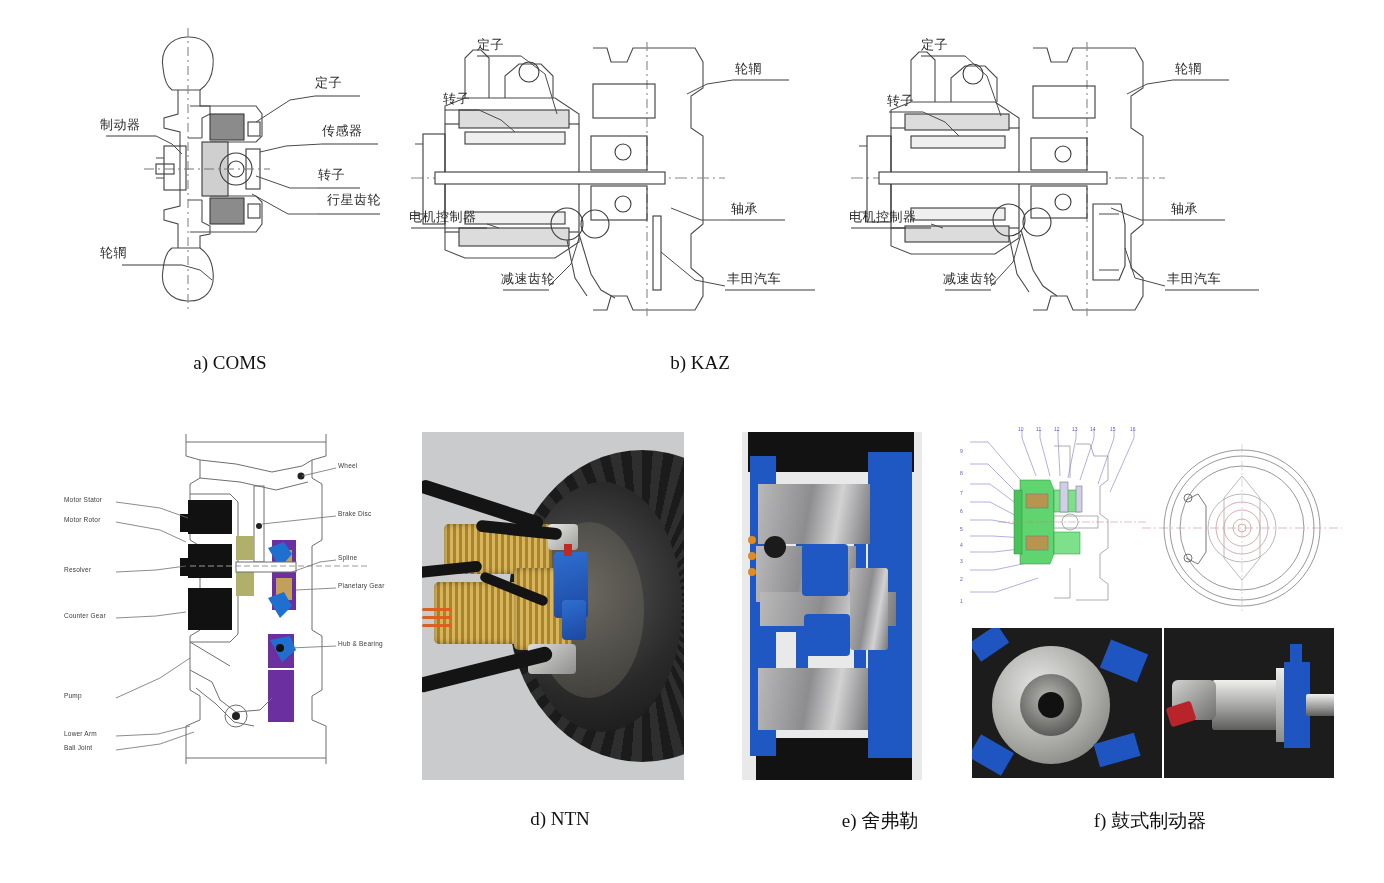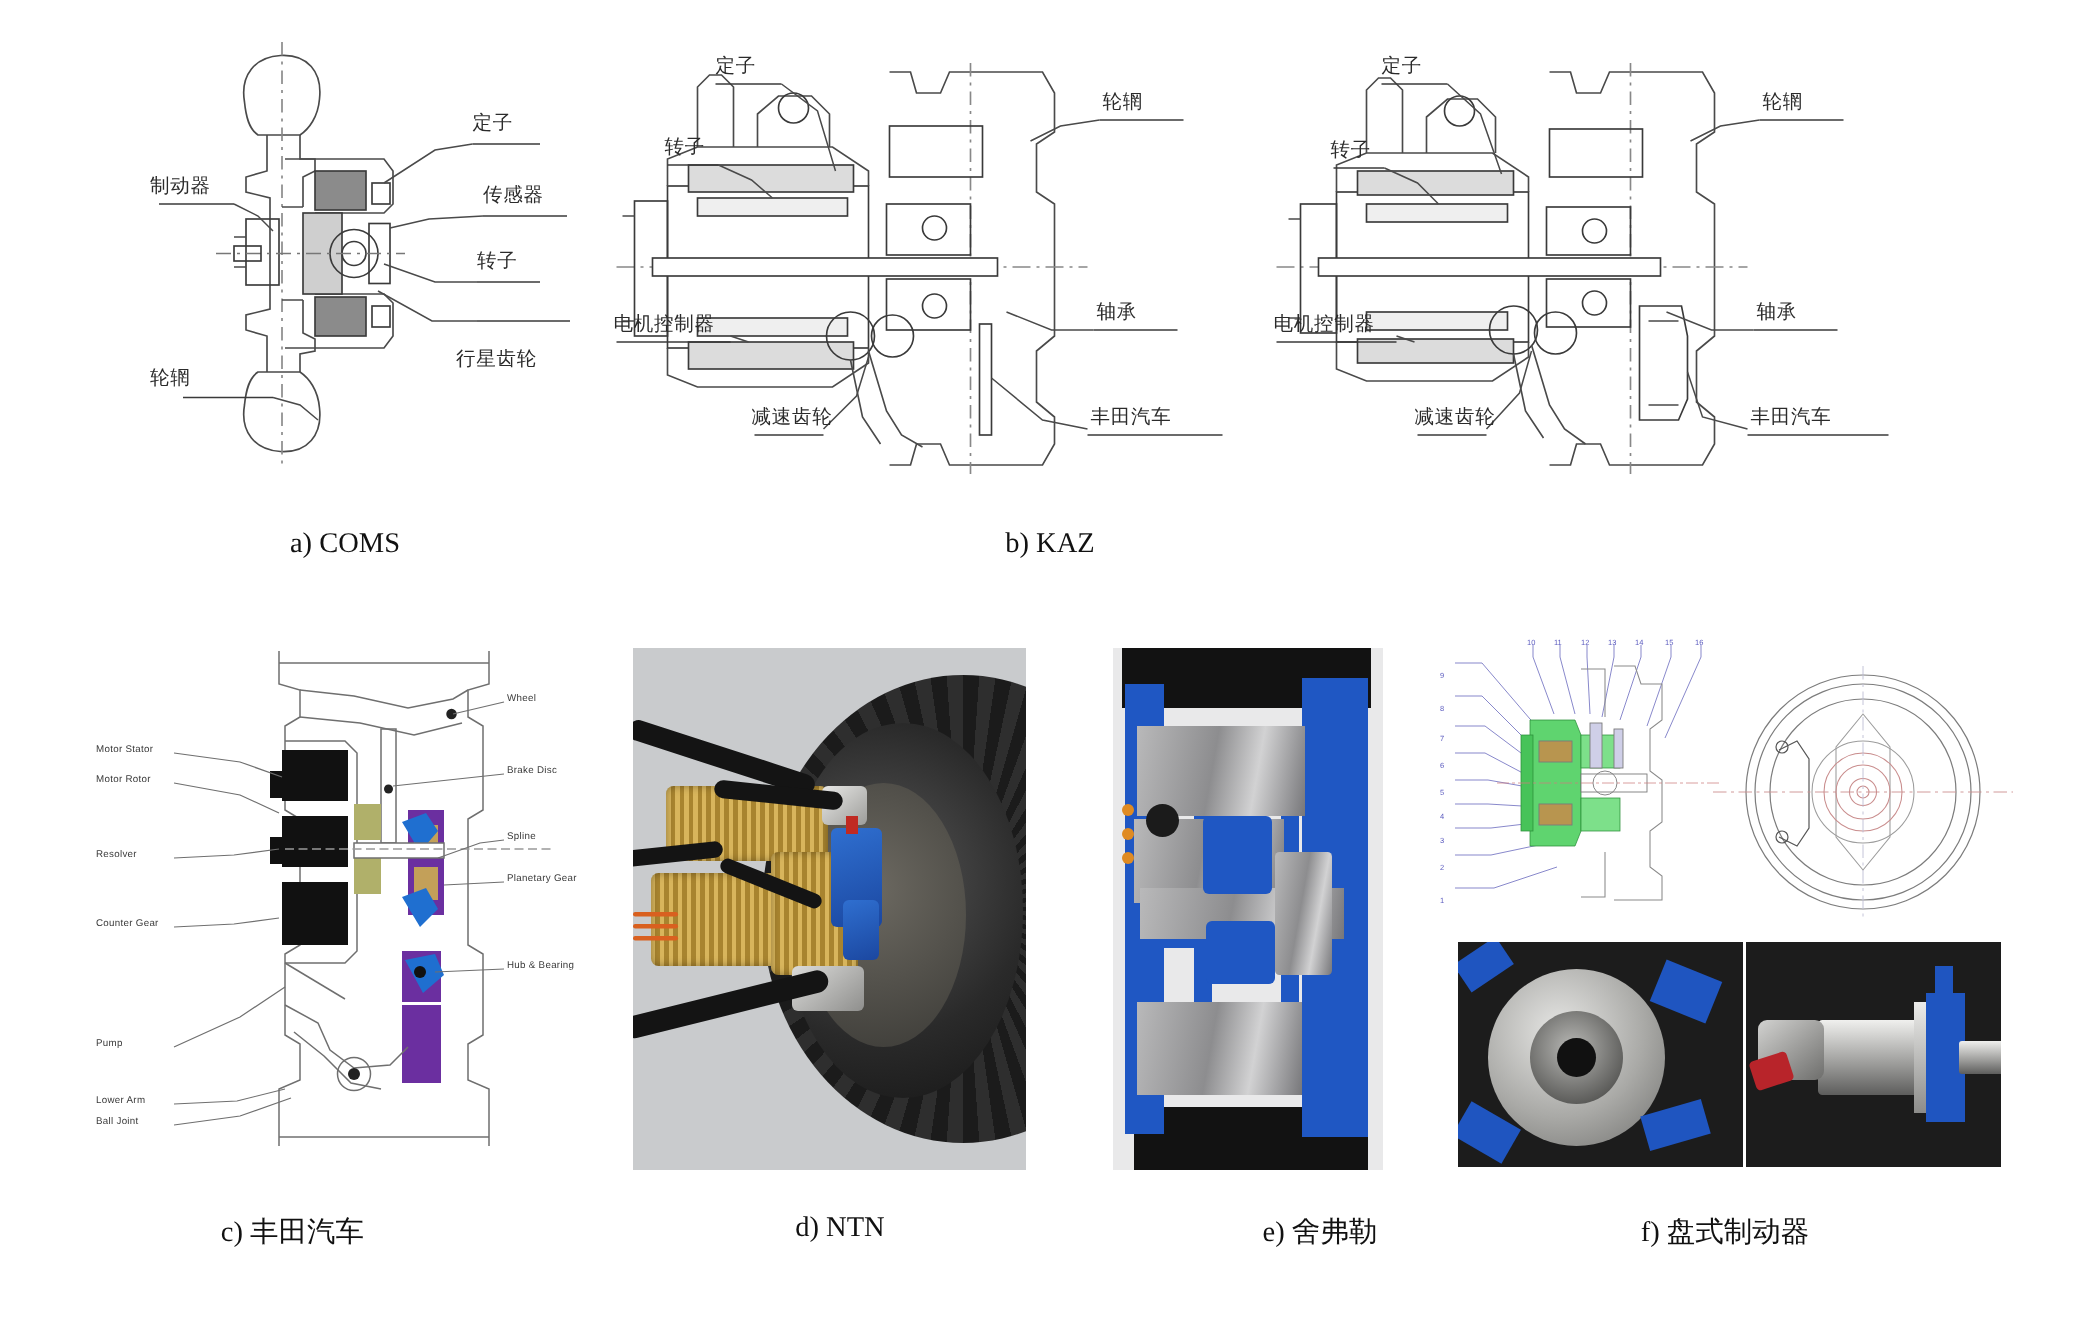--- a/index.html
+++ b/index.html
@@ -136,21 +136,21 @@
         <line x1="258" y1="170" x2="300" y2="170"></line>
         <line x1="258" y1="196" x2="320" y2="196"></line>
         <line x1="62" y1="247" x2="122" y2="247"></line>
       </g>
     </svg>
 
     <span class="cjk-label" style="left:40px;top:100px;">制动器</span>
     <span class="cjk-label" style="left:255px;top:58px;">定子</span>
     <span class="cjk-label" style="left:262px;top:106px;">传感器</span>
     <span class="cjk-label" style="left:258px;top:150px;">转子</span>
-    <span class="cjk-label" style="left:244px;top:175px;margin-top:40px;">行星齿轮</span>
+    <span class="cjk-label" style="left:267px;top:175px;">行星齿轮</span>
     <span class="cjk-label" style="left:40px;top:228px;">轮辋</span>
   </div>
 
   <div class="caption" style="left:150px;top:352px;width:160px;">a) COMS</div>
 
   <div class="panel" id="panel-b" style="left:395px;top:28px;width:450px;height:292px;">
 
     <svg class="lineart" width="450" height="292" viewBox="0 0 450 292">
       <g fill="none" stroke="#4a4a4a" stroke-width="1.1">
 
@@ -368,21 +368,20 @@
     <span class="en-label" style="left:24px;top:310px;">Lower Arm</span>
     <span class="en-label" style="left:24px;top:324px;">Ball Joint</span>
 
     <span class="en-label" style="left:298px;top:42px;">Wheel</span>
     <span class="en-label" style="left:298px;top:90px;">Brake Disc</span>
     <span class="en-label" style="left:298px;top:134px;">Spline</span>
     <span class="en-label" style="left:298px;top:162px;">Planetary Gear</span>
     <span class="en-label" style="left:298px;top:220px;">Hub &amp; Bearing</span>
   </div>
 
-  <div class="caption" style="left:95px;top:808px;width:200px;">c) 丰田汽车</div>
 
   <div class="photo" id="ntn-photo" style="left:422px;top:432px;width:262px;height:348px;">
 
     <div class="tire" style="left:86px;top:18px;width:268px;height:312px;"></div>
     <div class="tire-inner" style="left:100px;top:50px;width:160px;height:250px;"></div>
     <div class="tire-rim" style="left:112px;top:90px;width:110px;height:176px;"></div>
 
     <div class="brass-body" style="left:22px;top:92px;width:108px;height:50px;"></div>
     <div class="brass-body" style="left:12px;top:150px;width:126px;height:62px;"></div>
     <div class="brass-body" style="left:92px;top:136px;width:58px;height:82px;"></div>
@@ -542,15 +541,15 @@
       <div class="tj-shaft" style="left:48px;top:52px;width:76px;height:50px;border-radius:3px;"></div>
       <div style="position:absolute;left:112px;top:40px;width:16px;height:74px;background:linear-gradient(180deg,#ececea,#8c8c8a);"></div>
       <div class="tj-blue" style="left:120px;top:34px;width:26px;height:86px;"></div>
       <div class="tj-blue" style="left:126px;top:16px;width:12px;height:24px;"></div>
       <div class="tj-shaft" style="left:142px;top:66px;width:34px;height:22px;border-radius:2px;"></div>
       <div style="position:absolute;left:8px;top:52px;width:44px;height:40px;background:linear-gradient(140deg,#d2d2d0,#6e6e6c);border-radius:6px;"></div>
       <div class="tj-red" style="left:4px;top:76px;width:26px;height:20px;transform:rotate(-18deg);border-radius:3px;"></div>
     </div>
   </div>
 
-  <div class="caption" style="left:1050px;top:808px;width:200px;">f) 盘式制动器</div>
+  <div class="caption" style="left:1050px;top:808px;width:200px;">f) 鼓式制动器</div>
 
 </div>
 
 </body></html>

